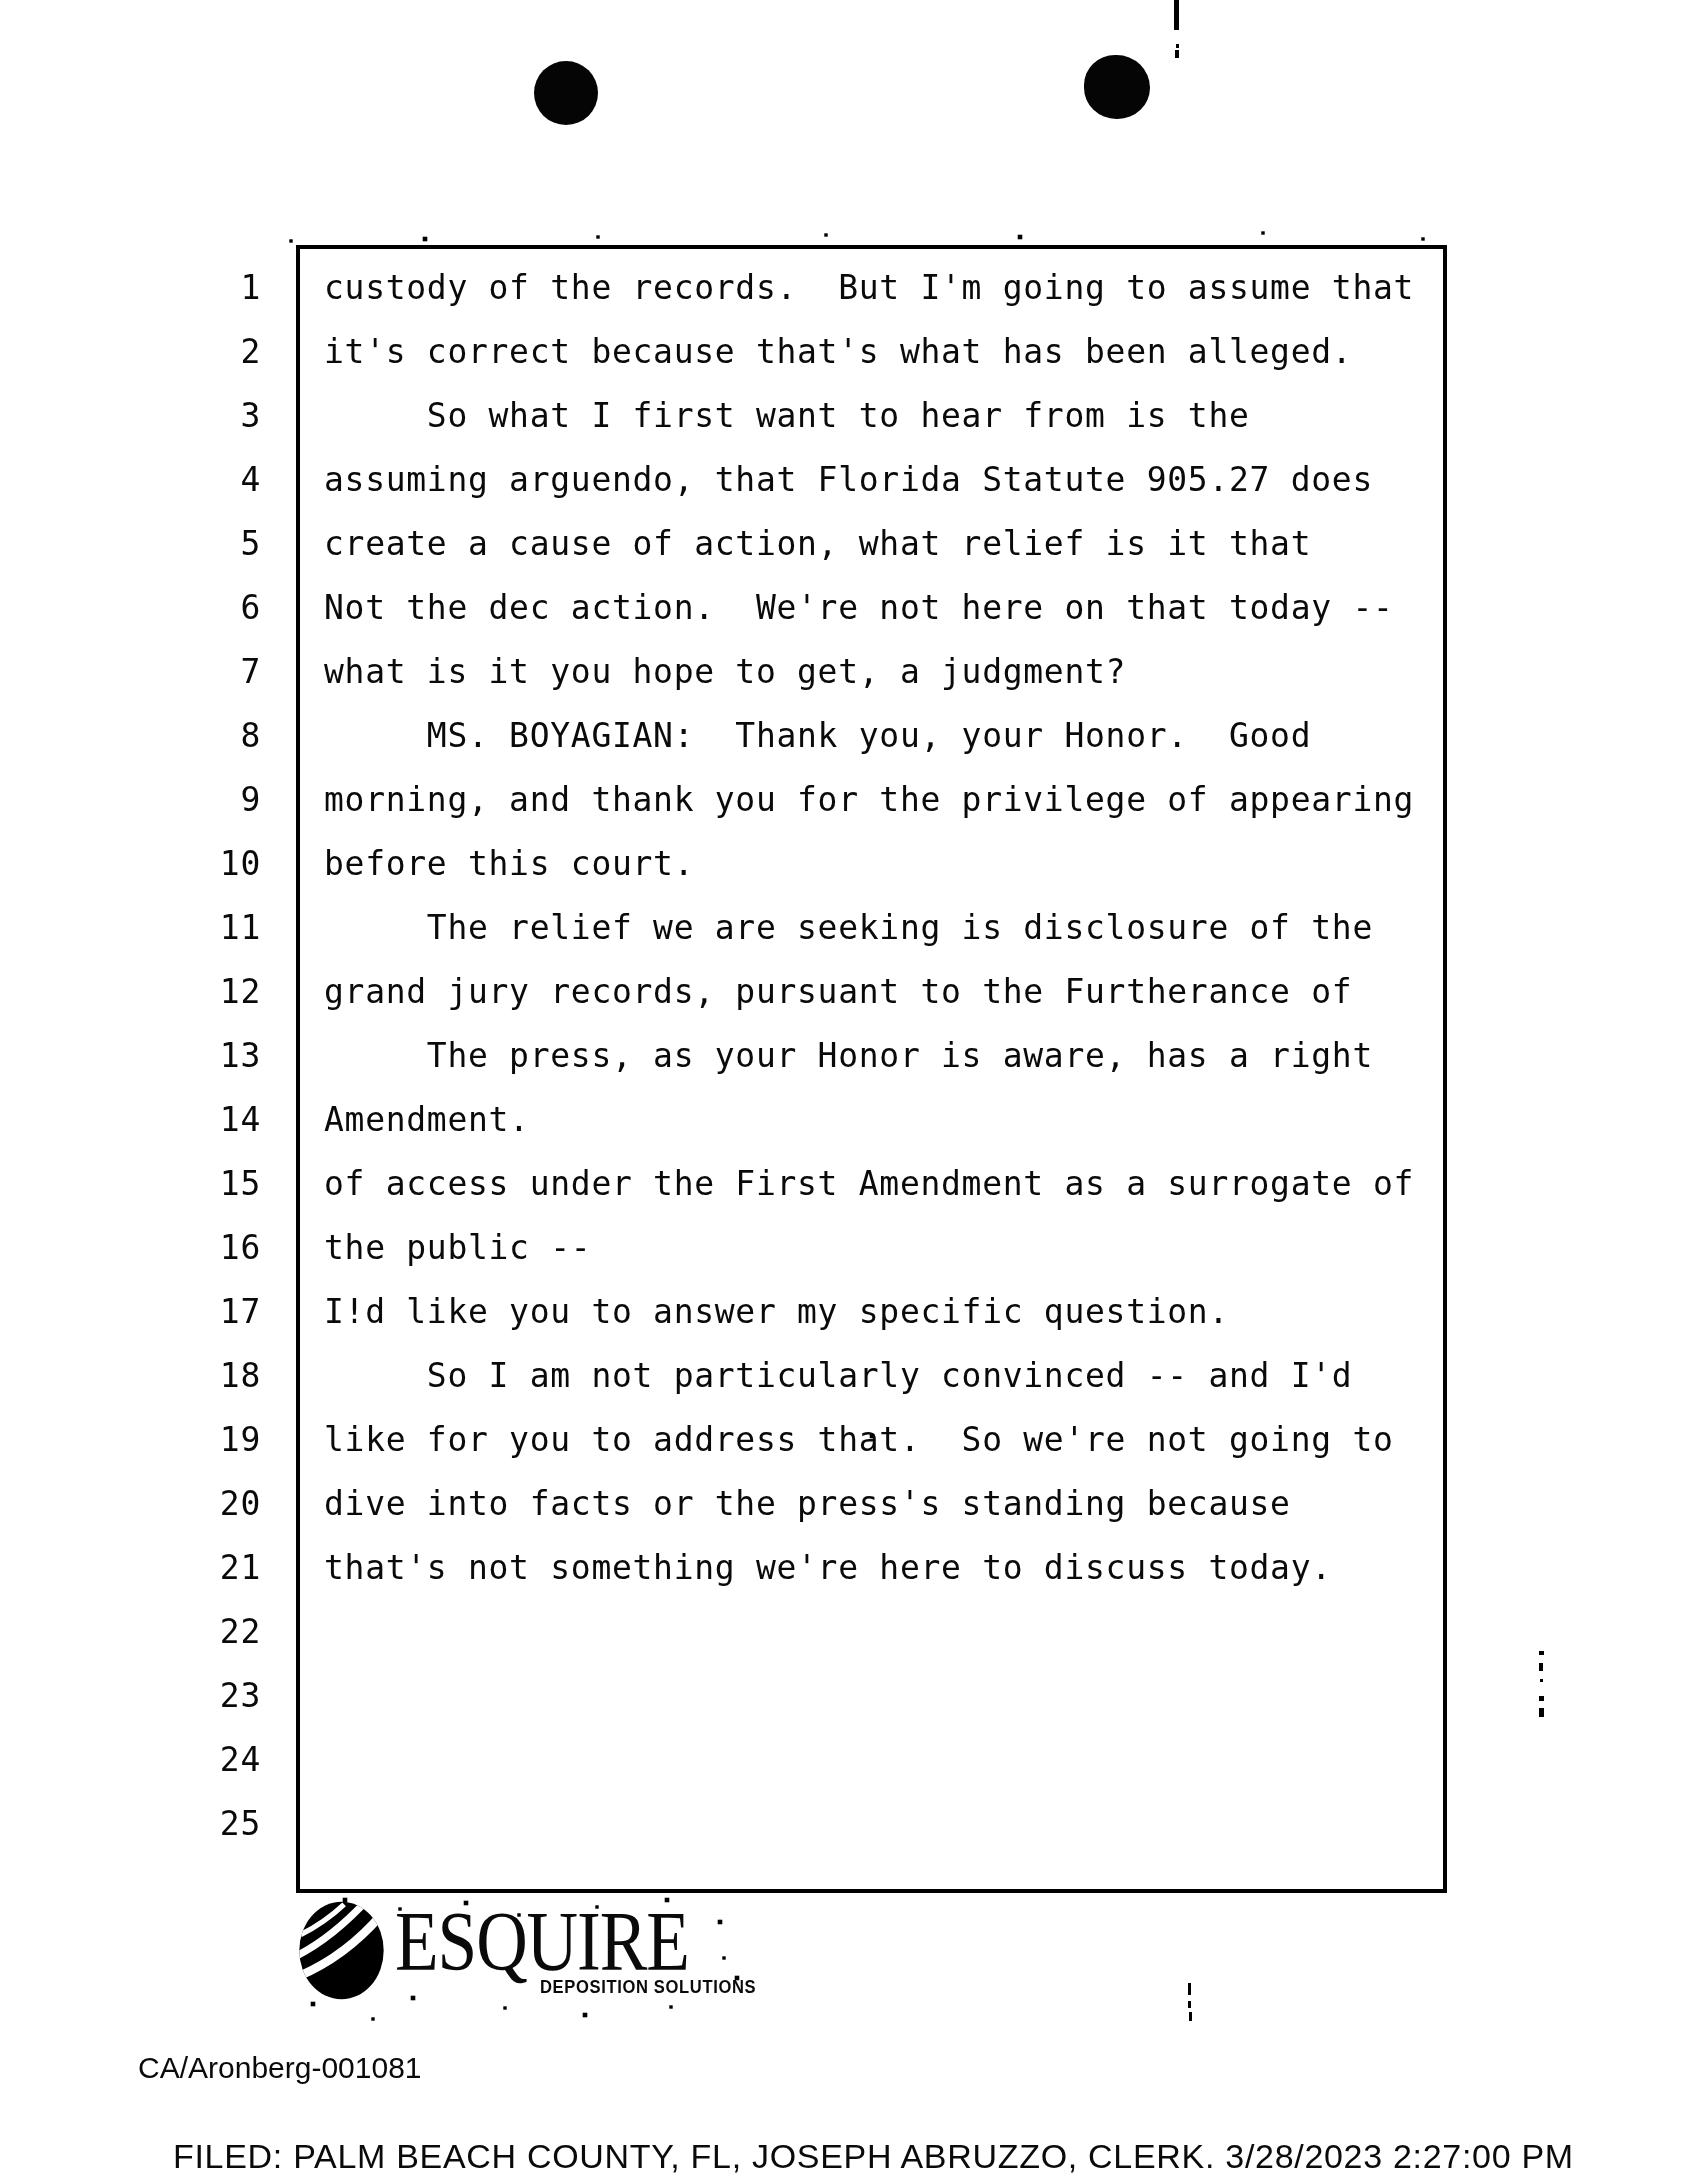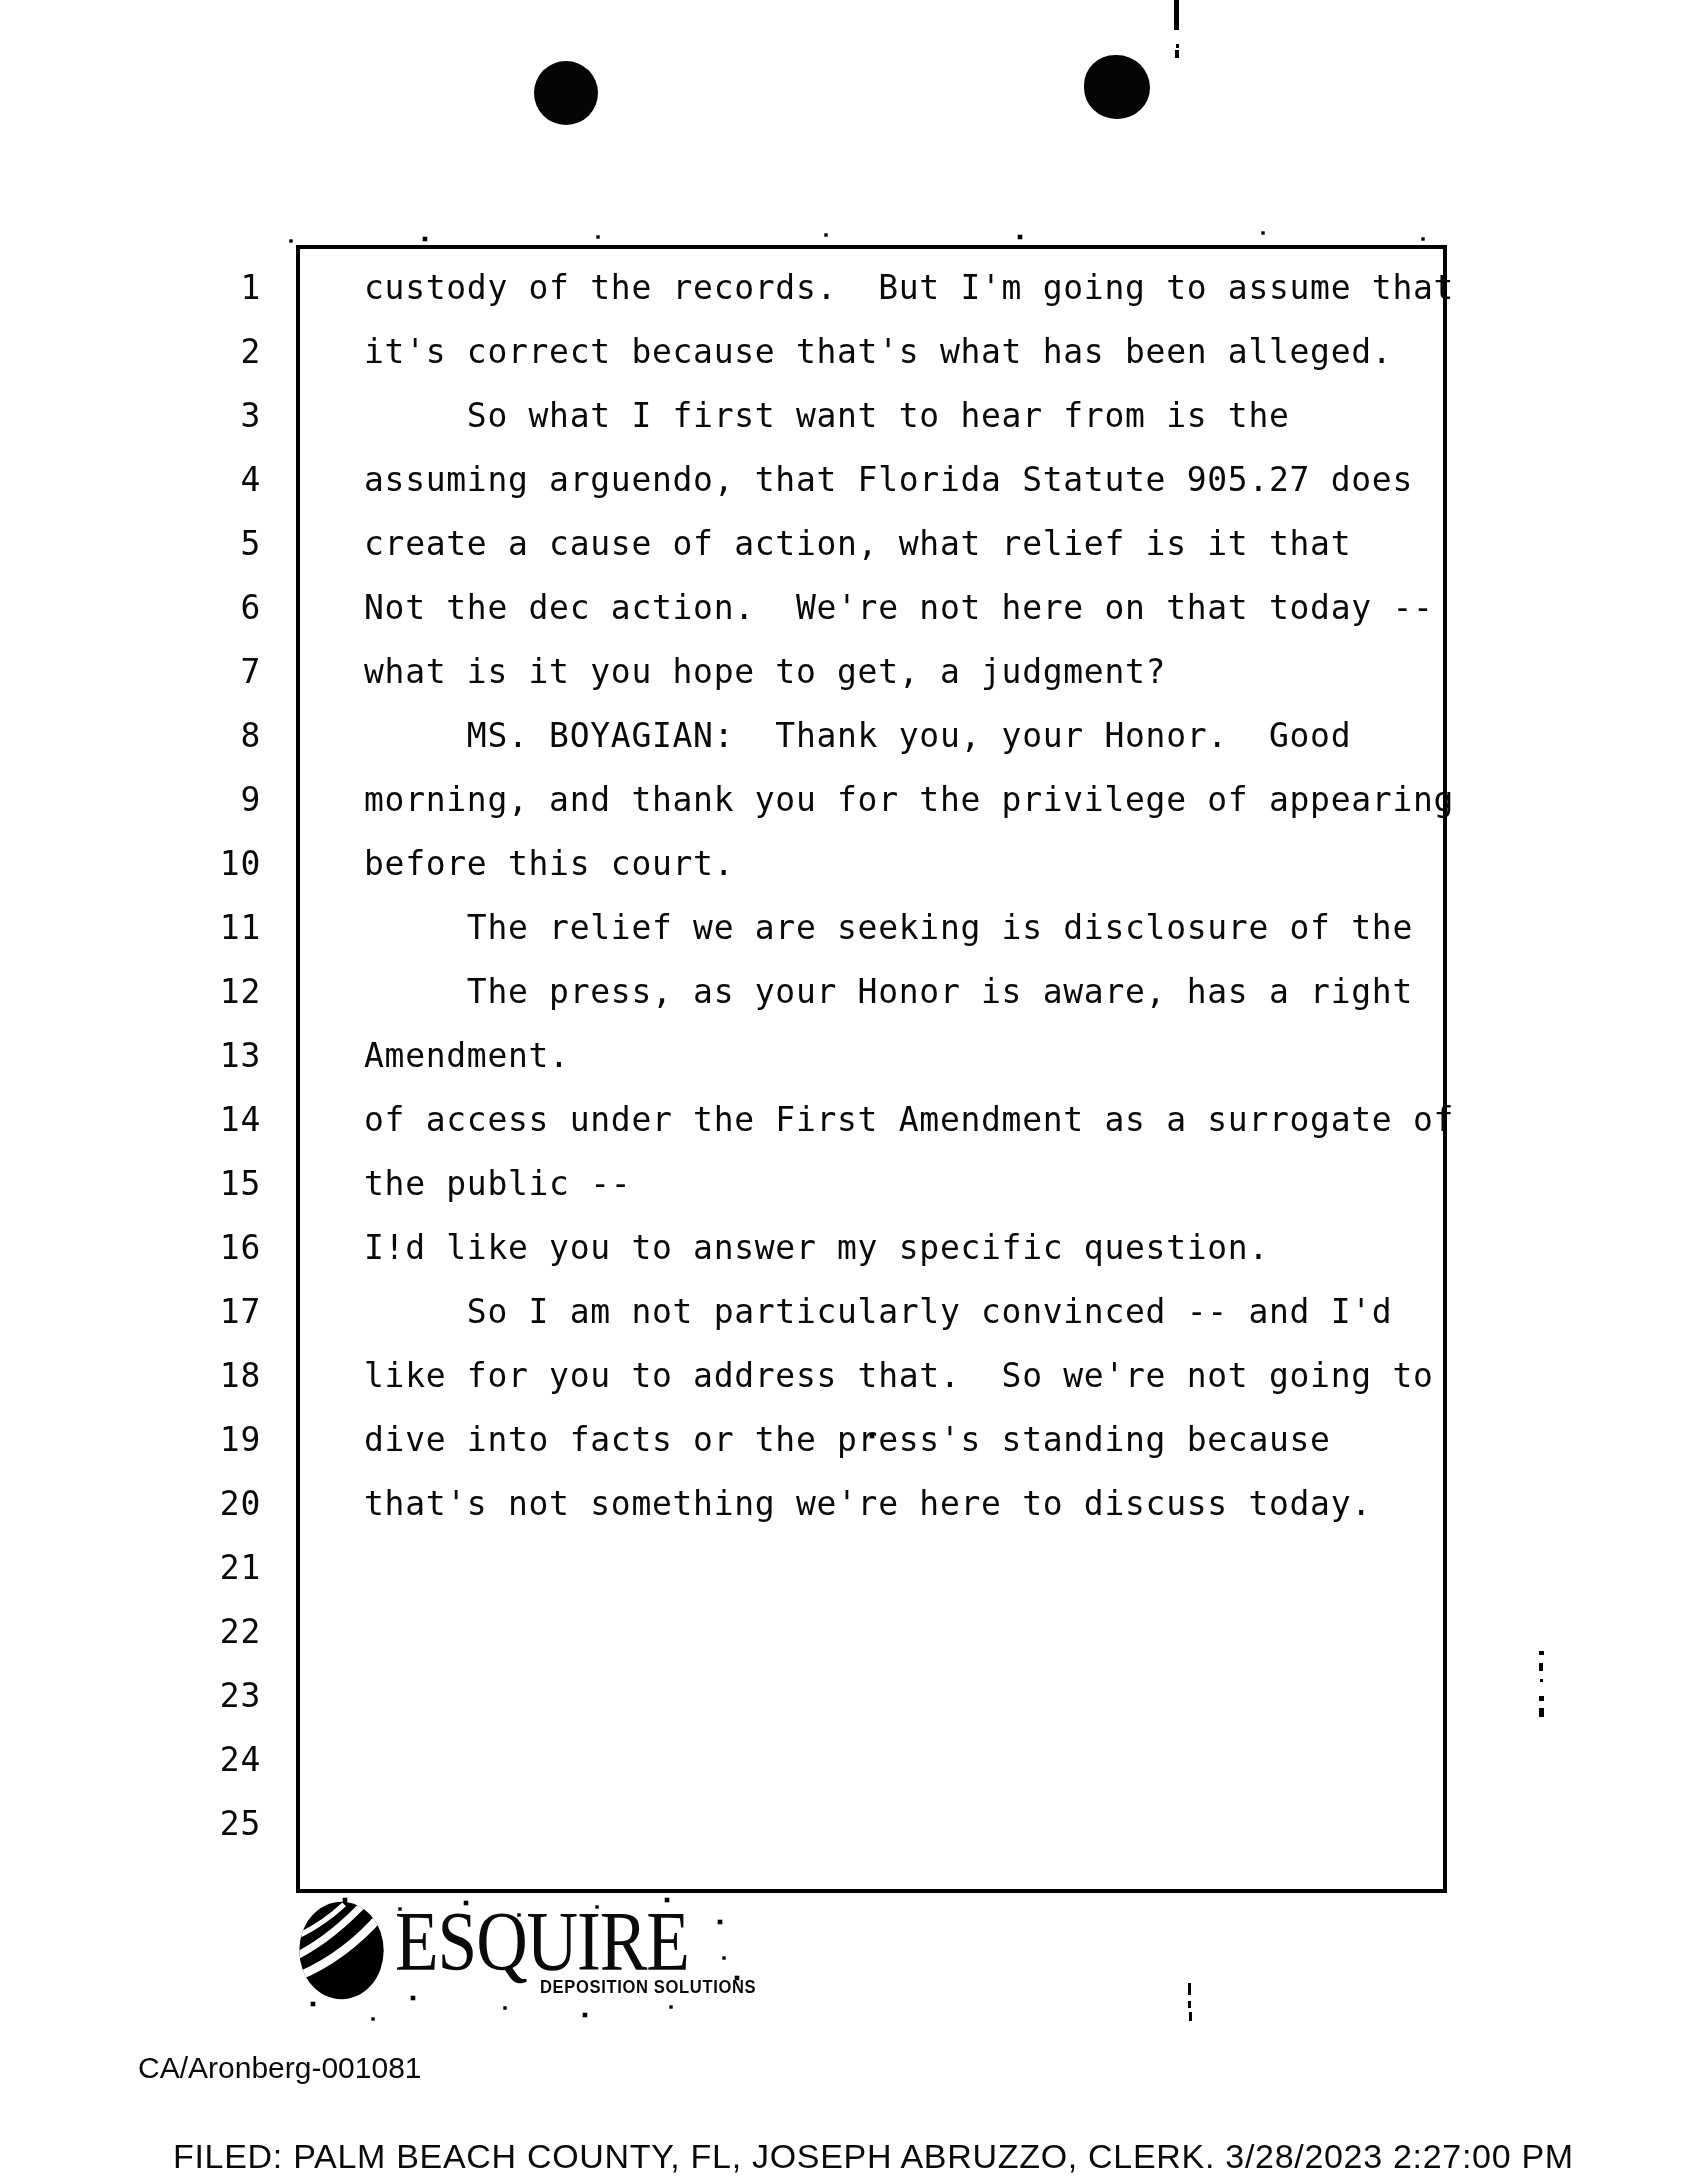--- a/index.html
+++ b/index.html
@@ -35,21 +35,20 @@
     font-size:33px;
     letter-spacing:0.7px;
   }
   
   #transcript-text-column{
     position:absolute;
     left:324px;top:256px;
     width:1125px;
     font-size:33px;
     letter-spacing:0.7px;
-    margin-left:40px;
   }
   .tl-num,.tl-text{
     height:64px;line-height:64px;
     white-space:pre;
   }
   
   #esquire-logo{position:absolute;left:294px;top:1895px;width:437px;height:126px;}
   #globe-icon{position:absolute;left:4px;top:5.3px;}
   #esquire-wordmark{
     position:absolute;left:101px;top:4px;
@@ -159,20 +158,21 @@
     <div class="tl-text">it's correct because that's what has been alleged.</div>
     <div class="tl-text">     So what I first want to hear from is the</div>
     <div class="tl-text">assuming arguendo, that Florida Statute 905.27 does</div>
     <div class="tl-text">create a cause of action, what relief is it that</div>
     <div class="tl-text">Not the dec action.  We're not here on that today --</div>
     <div class="tl-text">what is it you hope to get, a judgment?</div>
     <div class="tl-text">     MS. BOYAGIAN:  Thank you, your Honor.  Good</div>
     <div class="tl-text">morning, and thank you for the privilege of appearing</div>
     <div class="tl-text">before this court.</div>
     <div class="tl-text">     The relief we are seeking is disclosure of the</div>
+    <div class="tl-text">grand jury records, pursuant to the Furtherance of</div>
     <div class="tl-text">     The press, as your Honor is aware, has a right</div>
     <div class="tl-text">Amendment.</div>
     <div class="tl-text">of access under the First Amendment as a surrogate of</div>
     <div class="tl-text">the public --</div>
     <div class="tl-text">I!d like you to answer my specific question.</div>
     <div class="tl-text">     So I am not particularly convinced -- and I'd</div>
     <div class="tl-text">like for you to address that.  So we're not going to</div>
     <div class="tl-text">dive into facts or the press's standing because</div>
     <div class="tl-text">that's not something we're here to discuss today.</div>
   </div>

